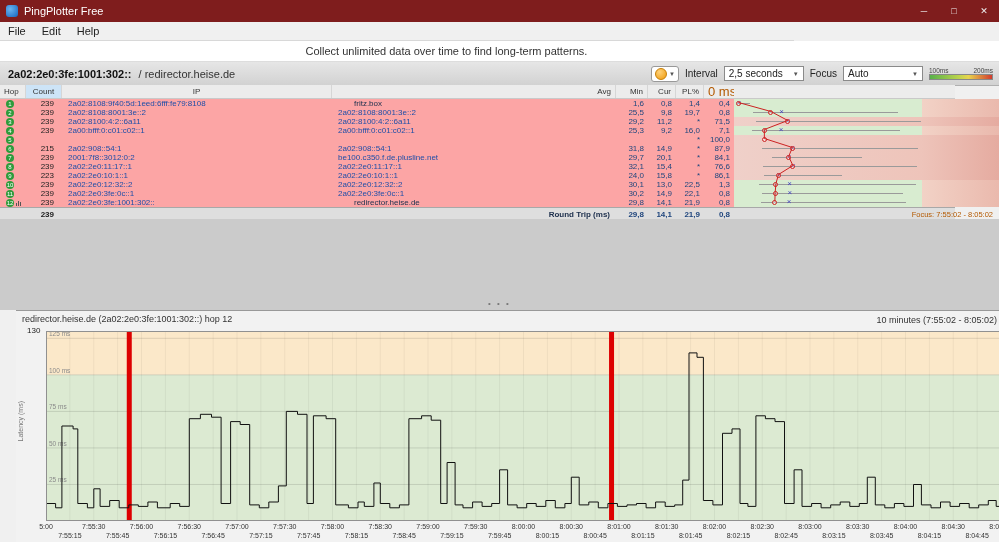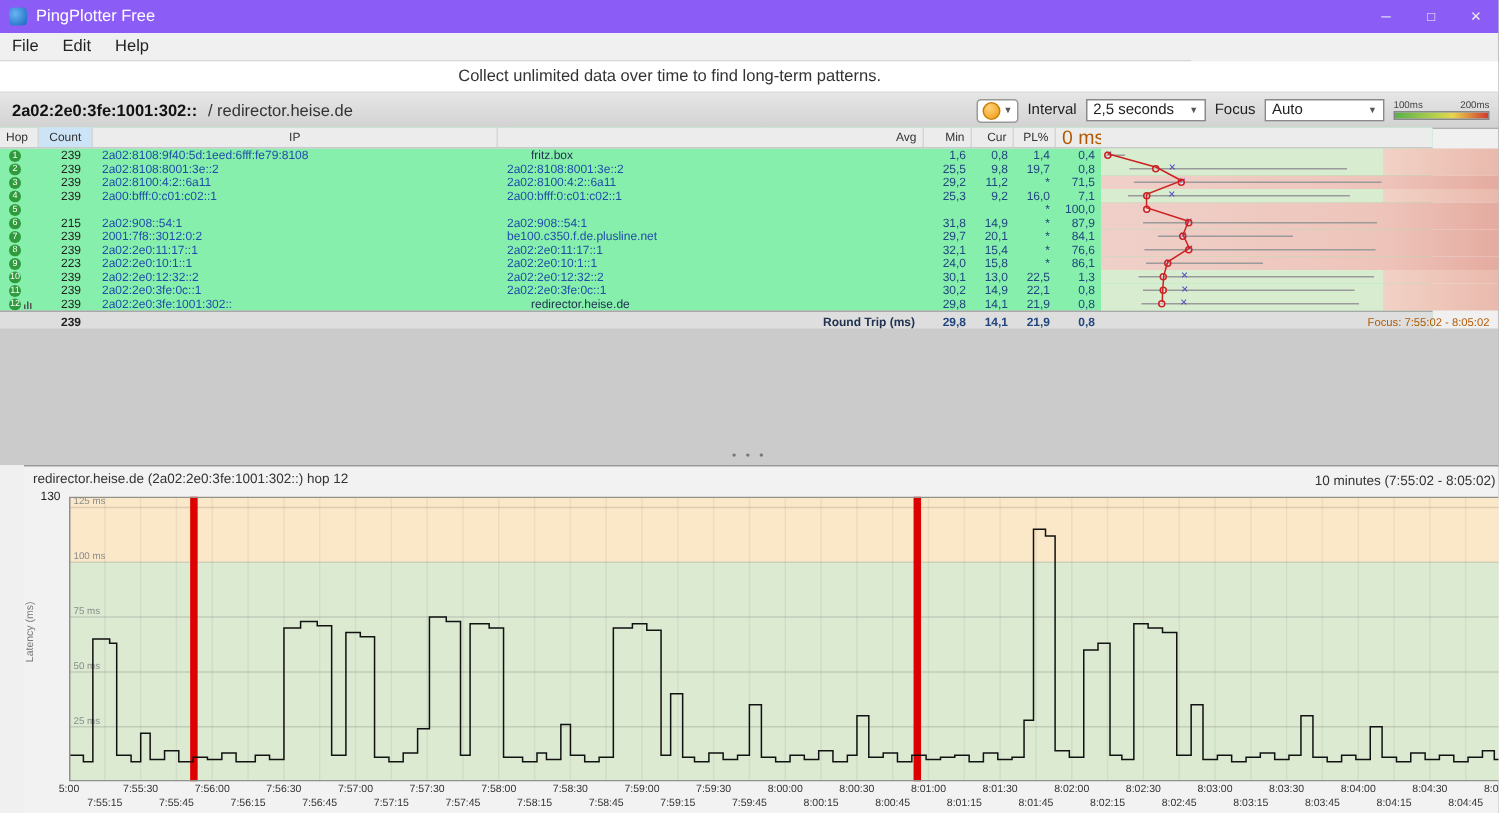--- a/index.html
+++ b/index.html
@@ -1,21 +1,21 @@
 <!DOCTYPE html>
 <html><head>
 <meta charset="utf-8">
 <style>
   html,body{margin:0;padding:0;background:#9a9a9a;}
   body{width:999px;height:542px;position:relative;overflow:hidden;
        font-family:"Liberation Sans","DejaVu Sans",sans-serif;color:#222;}
   .app{position:absolute;inset:0;background:#f0f0f0;}
 
   
-  .titlebar{position:absolute;left:0;top:0;width:999px;height:22px;background:#8b5cf6;
+  .titlebar{position:absolute;left:0;top:0;width:999px;height:22px;background:#7f1d1d;
             display:flex;align-items:center;color:#fff;font-size:11px;}
   .appicon{width:12px;height:12px;border-radius:3px;margin:0 6px 0 6px;
            background:radial-gradient(circle at 35% 35%,#6ab4f0,#1565c0);}
   .wbtns{margin-left:auto;display:flex;height:22px;}
   .wbtn{width:30px;height:22px;display:flex;align-items:center;justify-content:center;
         font-size:9px;color:#eee;cursor:default;}
   .menubar{position:absolute;left:0;top:22px;width:794px;height:18px;background:#f0f0f0;
            border-bottom:1px solid #d8d8d8;display:flex;align-items:center;font-size:11px;color:#222;}
   .mitem{padding:0 8px;}
   .notice{position:absolute;left:0;top:41px;width:999px;height:20px;background:#fff;
@@ -37,21 +37,21 @@
         border:1px solid #c87f06;}
   .caret{font-size:6px;color:#555;}
   .combo{background:#fff;border:1px solid #8a8a8a;padding:1px 4px;display:flex;align-items:center;
          gap:10px;min-width:70px;justify-content:space-between;font-size:10px;}
   .legend{display:flex;flex-direction:column;width:64px;}
   .legrow{display:flex;justify-content:space-between;font-size:6.5px;color:#444;}
   .legbar{height:4px;border:1px solid #888;
           background:linear-gradient(to right,#58b14b 0%,#b9d24b 45%,#e8d44d 62%,#d23b2e 100%);}
 
   
-  .grid{position:absolute;left:0;top:85px;width:955px;height:134px;background:#86efac;}
+  .grid{position:absolute;left:0;top:85px;width:955px;height:134px;background:#fca5a5;}
   .thead,.trow,.tsum{display:grid;grid-template-columns:26px 36px 270px 284px 32px 28px 28px 30px 265px;}
   .thead{height:13px;background:#ececec;border-bottom:1px solid #c9c9c9;font-size:8px;color:#333;}
   .thead .hc{border-right:1px solid #d6d6d6;display:flex;align-items:center;overflow:hidden;white-space:nowrap;}
   .hc.left{padding-left:4px;}
   .hc.center{justify-content:center;}
   .hc.right{justify-content:flex-end;padding-right:4px;}
   .hc.sorted{background:#cde4f7;}
   .lathead{display:flex;align-items:center;justify-content:space-between;padding:0 4px;border-right:none!important;}
   .lathead .scale{color:#b35900;font-size:13px;}
   .trow{height:9px;font-size:8px;line-height:9px;}

